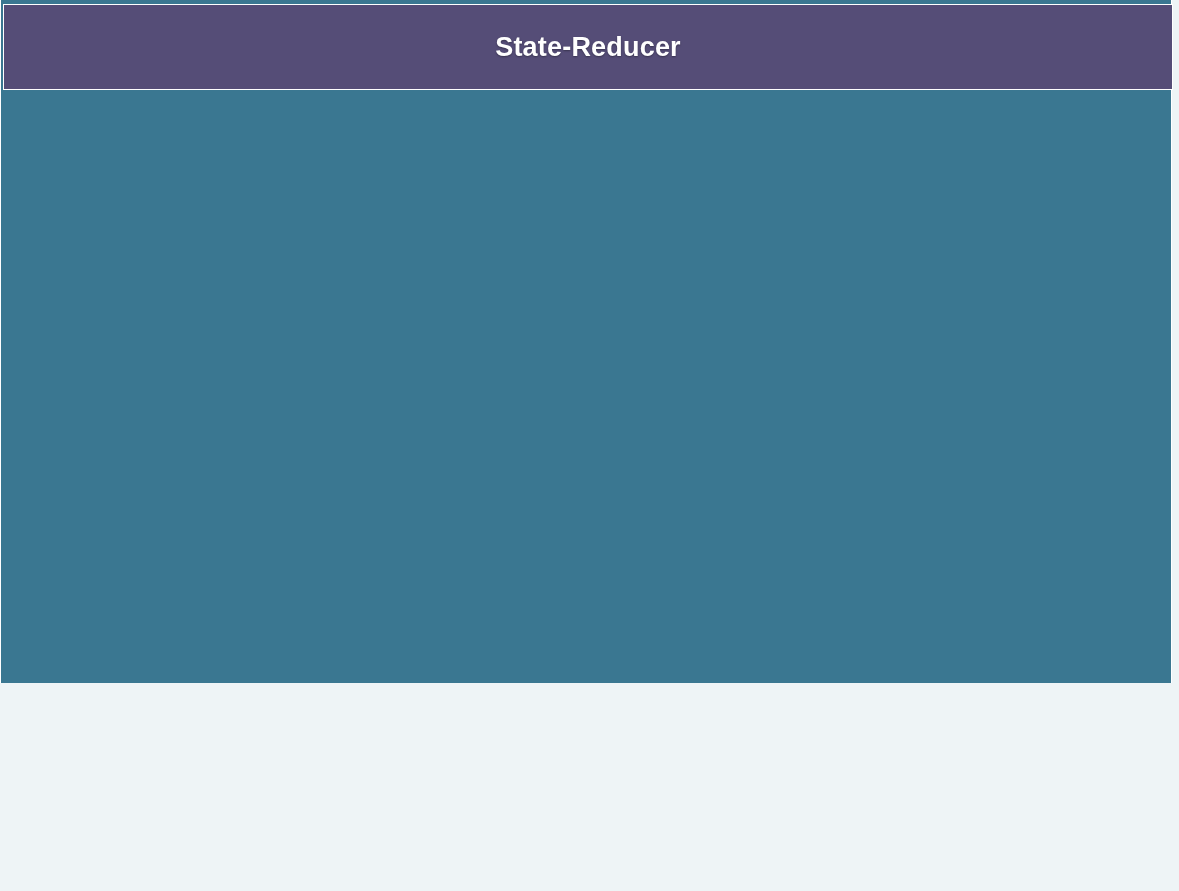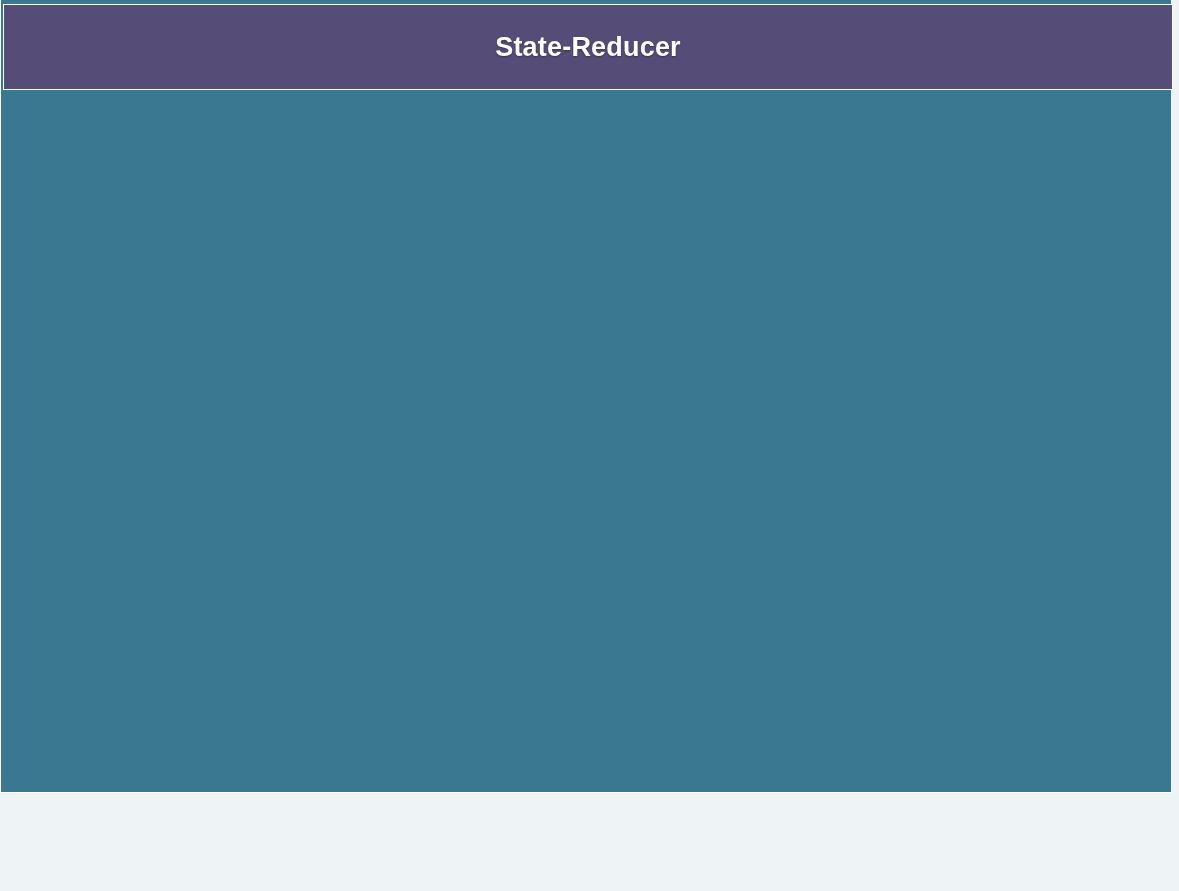--- a/index.html
+++ b/index.html
@@ -8,21 +8,21 @@
     padding: 0;
     background: #eef4f6;
   }
   body {
     font-family: "Liberation Sans", "DejaVu Sans", sans-serif;
   }
 
   #diagram-root {
     position: relative;
     width: 1179px;
-    height: 793px;
+    height: 683px;
     background: #eef4f6;
     overflow: hidden;
     text-decoration: underline;
   }
 
   
   .box {
     position: absolute;
     box-sizing: border-box;
     display: flex;

